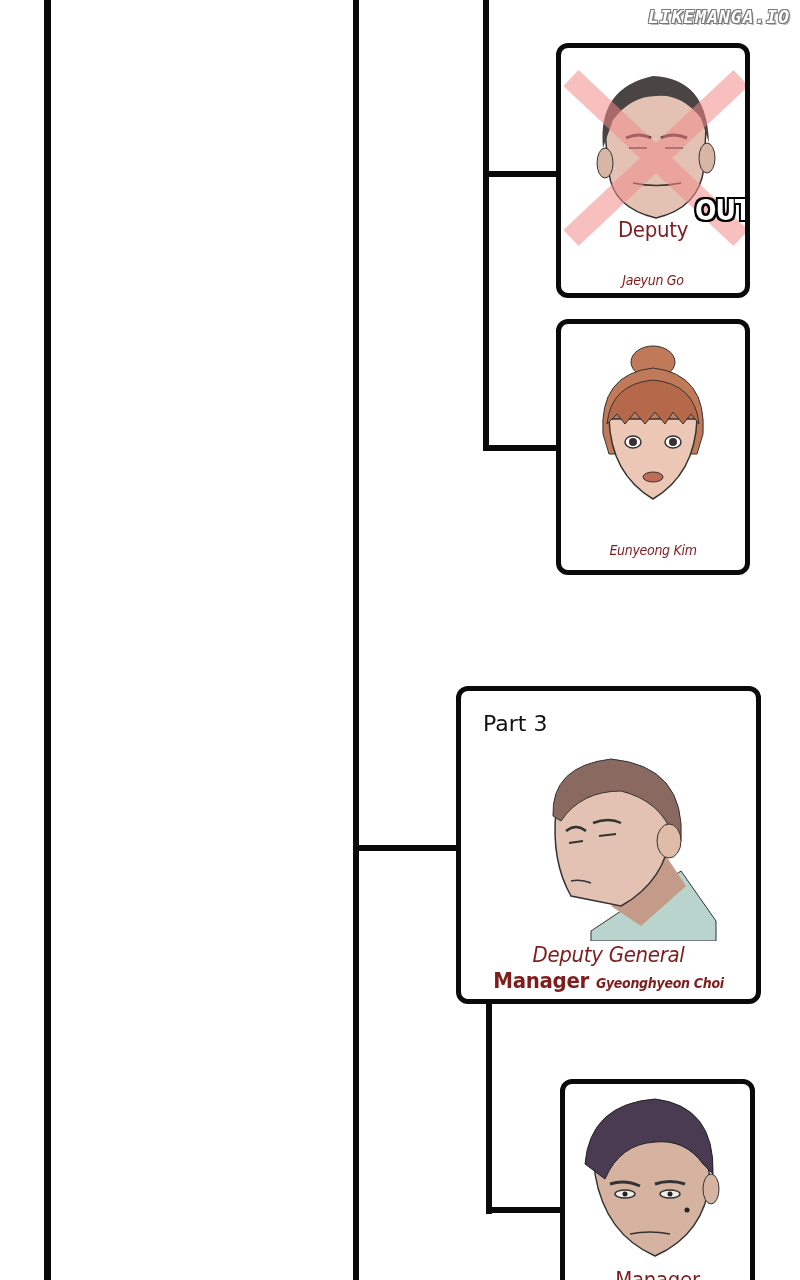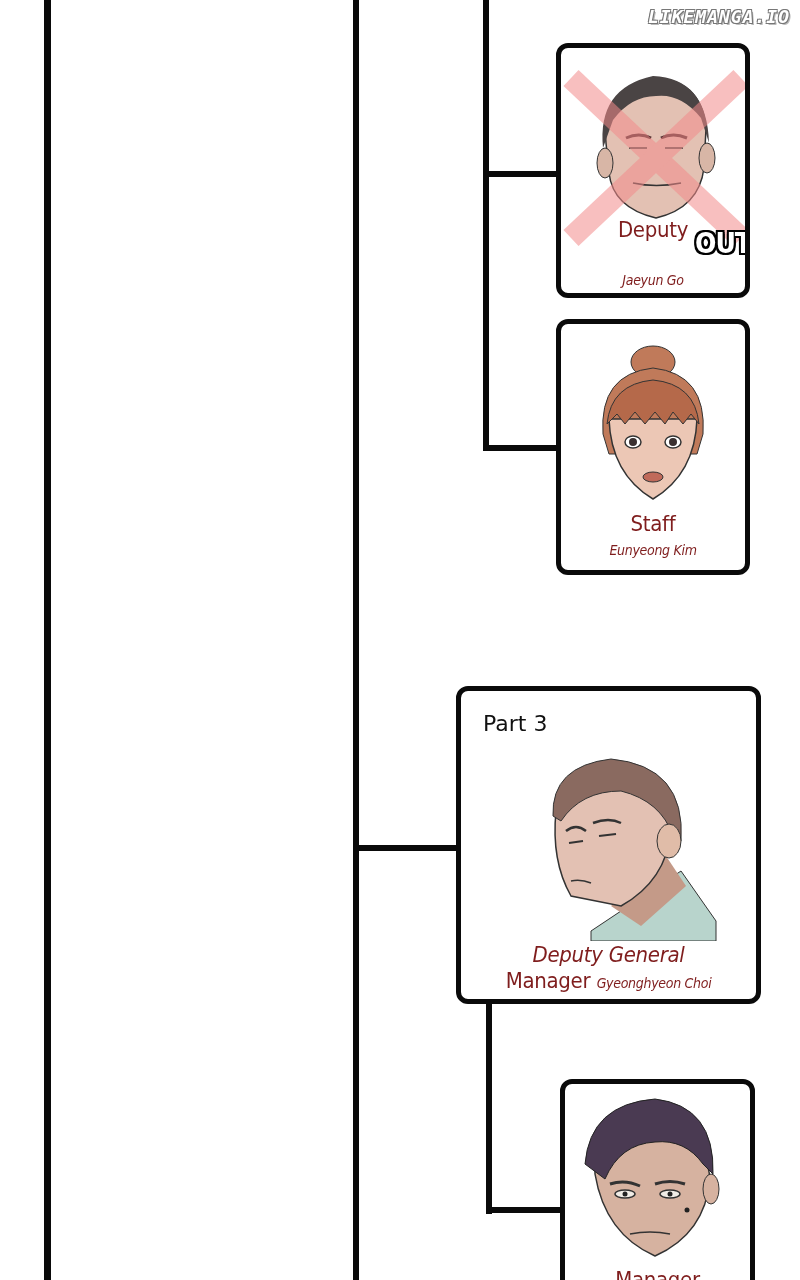--- a/index.html
+++ b/index.html
@@ -6,21 +6,21 @@
     body { width: 800px; height: 1280px; background: #ffffff; position: relative; overflow: hidden; font-family: "DejaVu Sans", sans-serif; }
     .line { position: absolute; background: #0a0a0a; }
     .card { position: absolute; border: 5px solid #0a0a0a; border-radius: 12px; background: #fff; box-sizing: border-box; overflow: hidden; }
     .card .title { position: absolute; left: 0; right: 0; text-align: center; color: #7f1d1d; font-family: "DejaVu Sans Condensed", "DejaVu Sans", sans-serif; font-stretch: condensed; }
     .card .role { font-size: 22px; line-height: 24px; letter-spacing: -0.3px; }
     .card .name { font-size: 14px; line-height: 24px; font-style: italic; letter-spacing: -0.3px; }
     .watermark { position: absolute; right: 10px; top: 6px; font-family: "DejaVu Sans Mono", monospace; font-style: italic; font-weight: bold; font-size: 18px; color: #fff; letter-spacing: 1px;
       text-shadow: -1px -1px 0 #777, 1px -1px 0 #777, -1px 1px 0 #777, 1px 1px 0 #777, 2px 2px 0 #bbb; }
     .part-label { position: absolute; left: 22px; top: 20px; font-size: 22px; color: #111; }
     .out-stamp { position: absolute; font-family: "DejaVu Sans Condensed", "DejaVu Sans", sans-serif; font-weight: bold; font-size: 28px; color: #fff; letter-spacing: -1px;
-      text-shadow: -2px -2px 0 #000, 2px -2px 0 #000, -2px 2px 0 #000, 2px 2px 0 #000, 0 2px 0 #000, 2px 0 0 #000, -2px 0 0 #000, 0 -2px 0 #000; margin-top: 33px; }
+      text-shadow: -2px -2px 0 #000, 2px -2px 0 #000, -2px 2px 0 #000, 2px 2px 0 #000, 0 2px 0 #000, 2px 0 0 #000, -2px 0 0 #000, 0 -2px 0 #000; }
     svg { display: block; }
   </style>
 </head>
 <body>
 
 <div class="line" style="left:44px; top:0; width:7px; height:1280px;"></div>
 <div class="line" style="left:353px; top:0; width:6px; height:1280px;"></div>
 
 <div class="line" style="left:483px; top:0; width:6px; height:451px;"></div>
 <div class="line" style="left:483px; top:171px; width:76px; height:6px;"></div>
@@ -70,21 +70,20 @@
 
     <path d="M46 100 Q50 60 92 56 Q134 60 138 100 L130 90 L122 100 L112 88 L104 100 L94 88 L84 100 L74 88 L64 100 L56 90 Z" fill="#b5694a" stroke="#333" stroke-width="1"></path>
 
     <ellipse cx="72" cy="118" rx="8" ry="6" fill="#fff" stroke="#333" stroke-width="1.5"></ellipse>
     <circle cx="72" cy="118" r="4" fill="#3a3030"></circle>
     <ellipse cx="112" cy="118" rx="8" ry="6" fill="#fff" stroke="#333" stroke-width="1.5"></ellipse>
     <circle cx="112" cy="118" r="4" fill="#3a3030"></circle>
 
     <ellipse cx="92" cy="153" rx="10" ry="5" fill="#c06a5a" stroke="#333" stroke-width="1"></ellipse>
   </svg>
-  <div class="title role" style="top:188px;">Staff</div>
   <div class="title name" style="top:214px;">Eunyeong Kim</div>
 </div>
 
 <div class="card" style="left:456px; top:686px; width:305px; height:318px;">
   <div class="part-label">Part 3</div>
   <svg width="300" height="250" viewBox="0 0 300 250" style="position:absolute; left:0; top:0;">
 
     <path d="M130 240 L220 180 L255 230 L255 250 L130 250 Z" fill="#b8d4cc" stroke="#333" stroke-width="1"></path>
 
     <path d="M150 215 L205 165 L225 195 L180 235 Z" fill="#c49a88"></path>
@@ -95,21 +94,21 @@
 
     <ellipse cx="208" cy="150" rx="12" ry="17" fill="#e0bca8" stroke="#333" stroke-width="1"></ellipse>
 
     <path d="M105 140 Q115 132 125 140" stroke="#333" stroke-width="2.5" fill="none"></path>
     <path d="M132 132 Q148 126 160 132" stroke="#333" stroke-width="2.5" fill="none"></path>
     <path d="M108 152 L122 150" stroke="#333" stroke-width="2"></path>
     <path d="M138 145 L155 143" stroke="#333" stroke-width="2"></path>
     <path d="M110 190 Q120 188 130 192" stroke="#333" stroke-width="1.5" fill="none"></path>
   </svg>
   <div class="title role" style="top:252px;font-style:italic;">Deputy General</div>
-  <div class="title" style="top:278px; font-size:22px; line-height:24px;">
+  <div class="title" style="top:278px; font-size:22px; line-height:24px;font-weight:bold;">
     <span class="role">Manager</span>
     <span class="name">Gyeonghyeon Choi</span>
   </div>
 </div>
 
 <div class="card" style="left:560px; top:1079px; width:195px; height:230px;">
   <svg width="185" height="180" viewBox="0 0 185 180" style="position:absolute; left:0; top:0;">
 
     <path d="M30 90 Q28 50 80 40 Q140 42 145 95 Q140 150 90 172 Q40 150 30 90 Z" fill="#d6b2a0" stroke="#333" stroke-width="1.5"></path>
 

